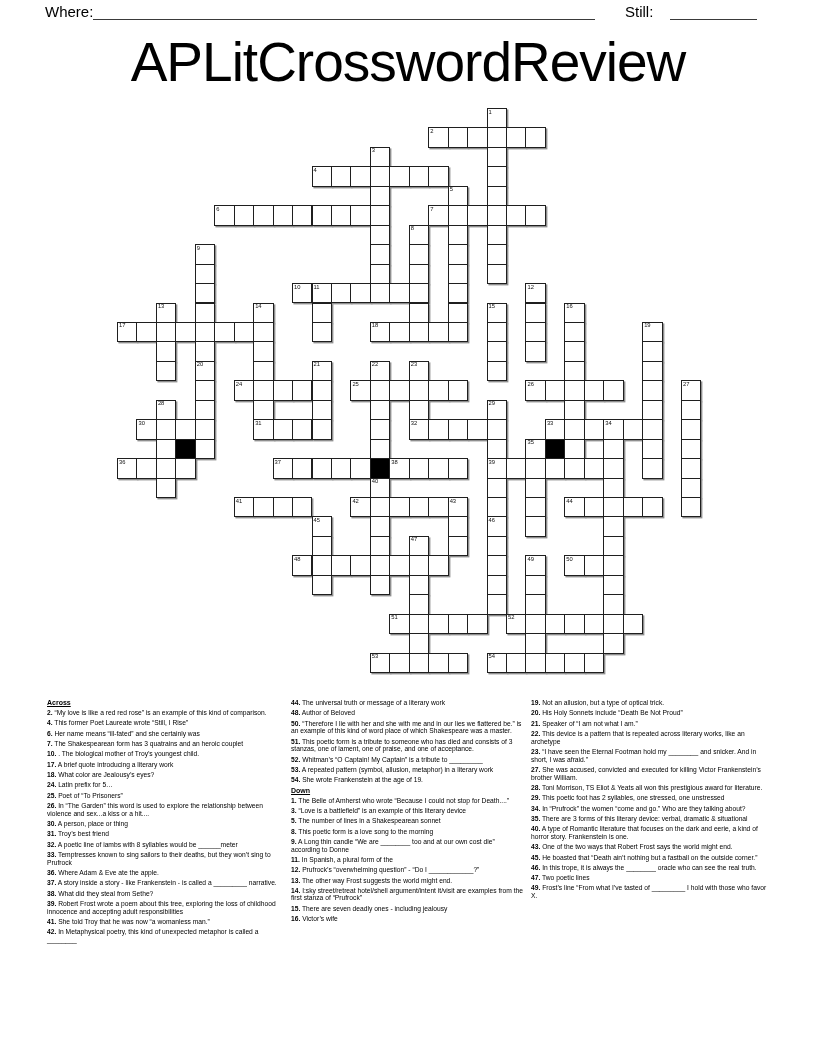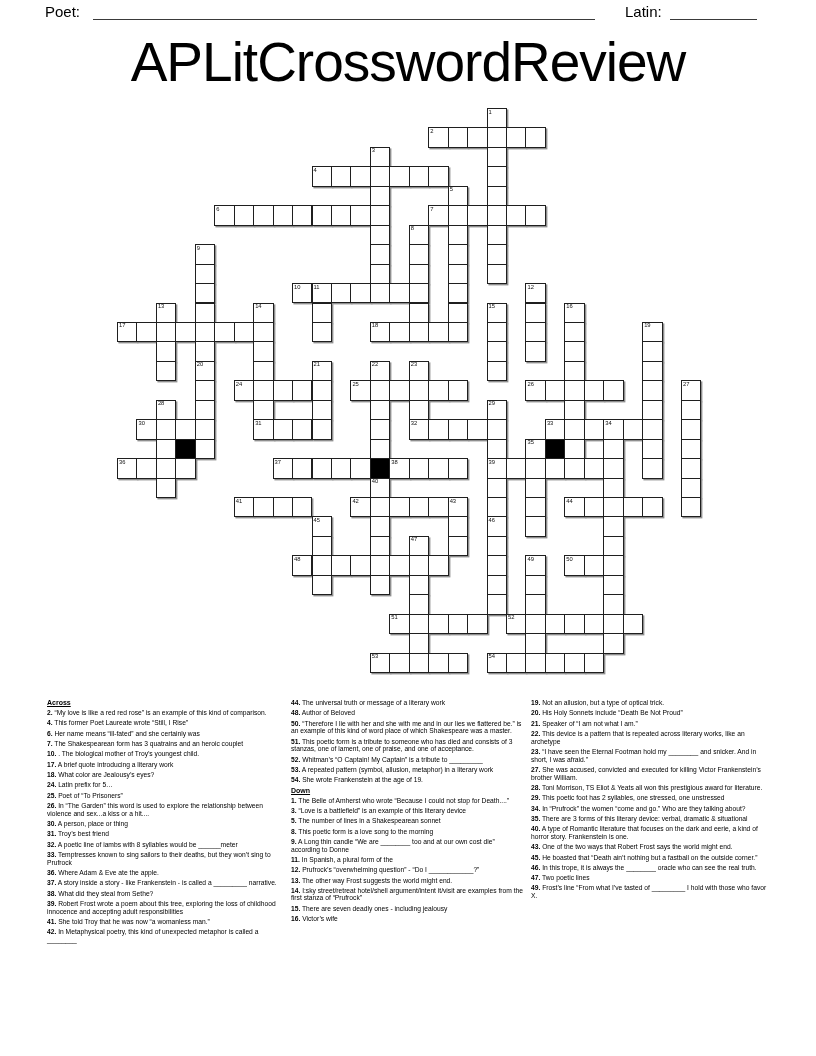--- a/index.html
+++ b/index.html
@@ -26,23 +26,23 @@
   .clue-col{position:absolute;color:#000;}
   .clue{font-size:6.7px;line-height:1.14;margin:0 0 2.7px 0;}
   .clue b{font-weight:bold;}
   .clue-head{
     font-size:7px;font-weight:bold;text-decoration:underline;margin:0 0 3px 0;
   }
 </style>
 </head>
 <body>
 
-<span class="hdr-label" style="left:45px;top:3px;">Poet:</span>
+<span class="hdr-label" style="left:45px;top:3px;">Where:</span>
 <div class="hdr-line" style="left:93px;top:19px;width:502px;"></div>
-<span class="hdr-label" style="left:625px;top:3px;">Latin:</span>
+<span class="hdr-label" style="left:625px;top:3px;">Still:</span>
 <div class="hdr-line" style="left:670px;top:19px;width:87px;"></div>
 
 <div id="page-title">APLitCrosswordReview</div>
 
 <div id="grid" style="left: 117px; top: 108px; width: 583.5px; height: 564.05px;">
     <div class="cell" style="left: 369.55px; top: 0px; width: 20.45px; height: 20.45px;">
       <span class="cnum">1</span>
     </div>
     <div class="cell" style="left: 311.2px; top: 19.45px; width: 20.45px; height: 20.45px;">
       <span class="cnum">2</span>

